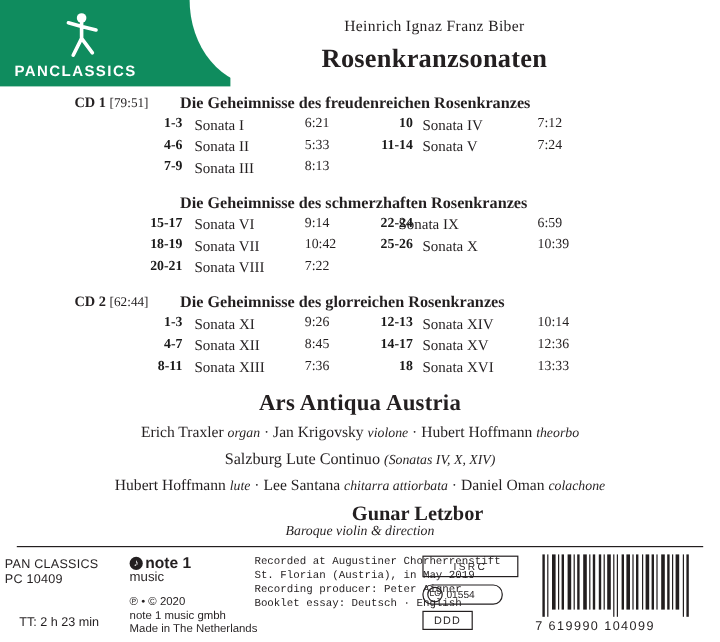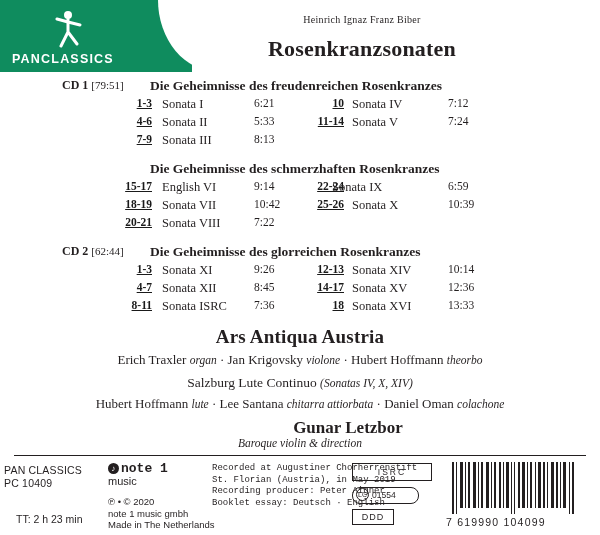--- a/index.html
+++ b/index.html
@@ -28,40 +28,40 @@
   }
   .logo-text{
     position:absolute;left:12px;top:52px;
     color:#ffffff;font-family:"Liberation Sans",sans-serif;
     font-size:12.5px;letter-spacing:1.2px;font-weight:700;
   }
 
   
   .composer{
     position:absolute;left:192px;top:14px;width:340px;
-    text-align:center;font-size:10px;letter-spacing:.3px;
+    text-align:center;font-size:13px;letter-spacing:.3px;
   }
   .album-title{
     position:absolute;left:192px;top:36px;width:340px;
     text-align:center;font-size:22px;font-weight:700;letter-spacing:.2px;
   }
 
   
   .listing{position:absolute;left:0;top:78px;width:600px;}
   .disc-row{position:relative;height:19px;}
   .disc-label{
     position:absolute;left:62px;top:0;font-size:12px;font-weight:700;
   }
   .disc-label .dur{font-weight:400;font-size:11px;}
   .group-title{
     position:absolute;left:150px;top:0;font-size:13.5px;font-weight:700;
   }
 
   .trk{position:relative;height:18px;}
-  .num{position:absolute;font-size:11.5px;font-weight:700;text-align:right;color:#1a1a1a;text-decoration:underline;}
+  .num{position:absolute;font-size:11.5px;font-weight:700;text-align:right;color:#1a1a1a;}
   .nm{position:absolute;font-size:12.5px;}
   .tm{position:absolute;font-size:11.5px;}
 
   
   .c1 .num{left:108px;width:44px;}
   .c1 .nm{left:162px;}
   .c1 .tm{left:254px;}
 
   .spacer{height:10px;}
 
@@ -84,21 +84,21 @@
     font-size:10.5px;line-height:13px;letter-spacing:.2px;
   }
   .tt{
     position:absolute;left:16px;top:513px;font-family:"Liberation Sans",sans-serif;
     font-size:10.5px;
   }
   .note1{
     position:absolute;left:108px;top:462px;width:86px;
   }
   .note1 .n1{
-    font-family:Liberation Mono, monospace;font-size:13px;font-weight:700;
+    font-family:Liberation Sans, sans-serif;font-size:13px;font-weight:700;
     line-height:13px;
   }
   .note1 .n2{font-family:"Liberation Sans",sans-serif;font-size:11px;line-height:12px;}
   .note1 .ncircle{
     display:inline-block;width:11px;height:11px;border-radius:50%;
     background:#231f20;color:#fff;font-size:8px;line-height:11px;text-align:center;
     vertical-align:1px;margin-right:2px;
   }
   .copy{
     position:absolute;left:108px;top:496px;
@@ -191,21 +191,21 @@
     </div>
 
     <div class="spacer"></div>
 
     <div class="disc-row">
       <div class="group-title">Die Geheimnisse des schmerzhaften Rosenkranzes</div>
     </div>
 
     <div class="trk c1">
       <span class="num">15-17</span>
-      <span class="nm">English VI</span>
+      <span class="nm">Sonata VI</span>
       <span class="tm">9:14</span>
       <span class="num" style="left:300px;width:44px;">22-24</span>
       <span class="nm" style="left:332px;">Sonata IX</span>
       <span class="tm" style="left:448px;">6:59</span>
     </div>
     <div class="trk c1">
       <span class="num">18-19</span>
       <span class="nm">Sonata VII</span>
       <span class="tm">10:42</span>
       <span class="num" style="left:300px;width:44px;">25-26</span>
@@ -239,21 +239,21 @@
     <div class="trk c1">
       <span class="num">4-7</span>
       <span class="nm">Sonata XII</span>
       <span class="tm">8:45</span>
       <span class="num" style="left:300px;width:44px;">14-17</span>
       <span class="nm" style="left:352px;">Sonata XV</span>
       <span class="tm" style="left:448px;">12:36</span>
     </div>
     <div class="trk c1">
       <span class="num">8-11</span>
-      <span class="nm">Sonata ISRC</span>
+      <span class="nm">Sonata XIII</span>
       <span class="tm">7:36</span>
       <span class="num" style="left:300px;width:44px;">18</span>
       <span class="nm" style="left:352px;">Sonata XVI</span>
       <span class="tm" style="left:448px;">13:33</span>
     </div>
   </div>
 
   <div class="perf ensemble" style="top:326px;">Ars Antiqua Austria</div>
 
   <div class="perf players" style="top:352px;">

